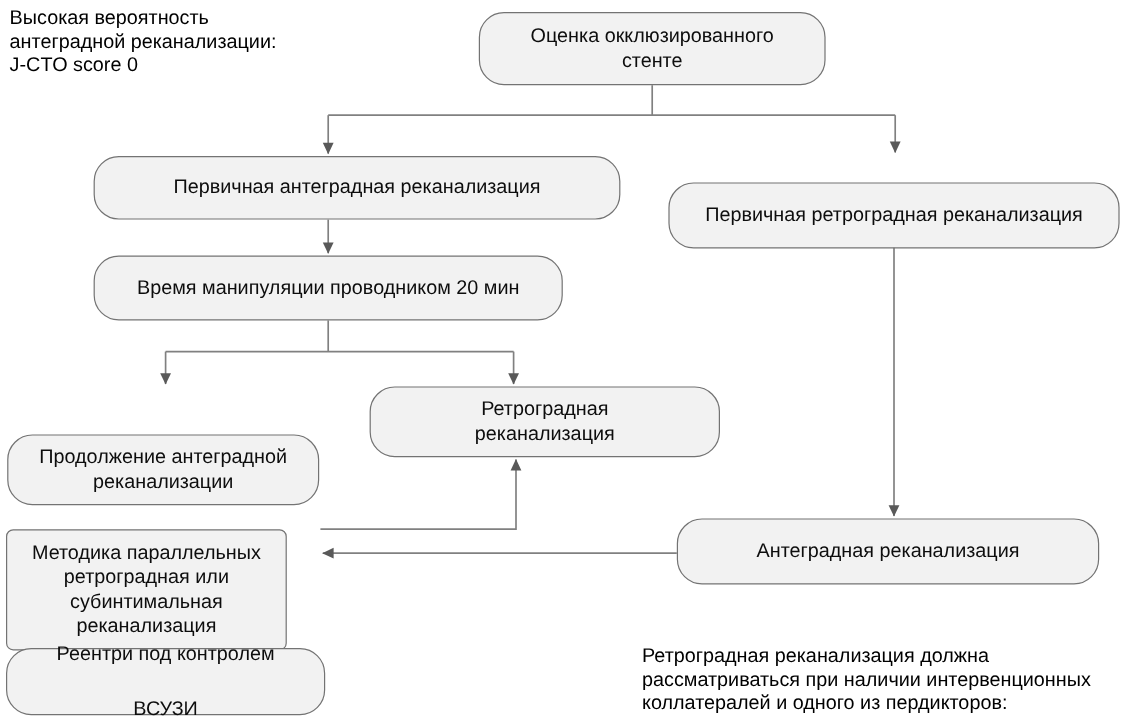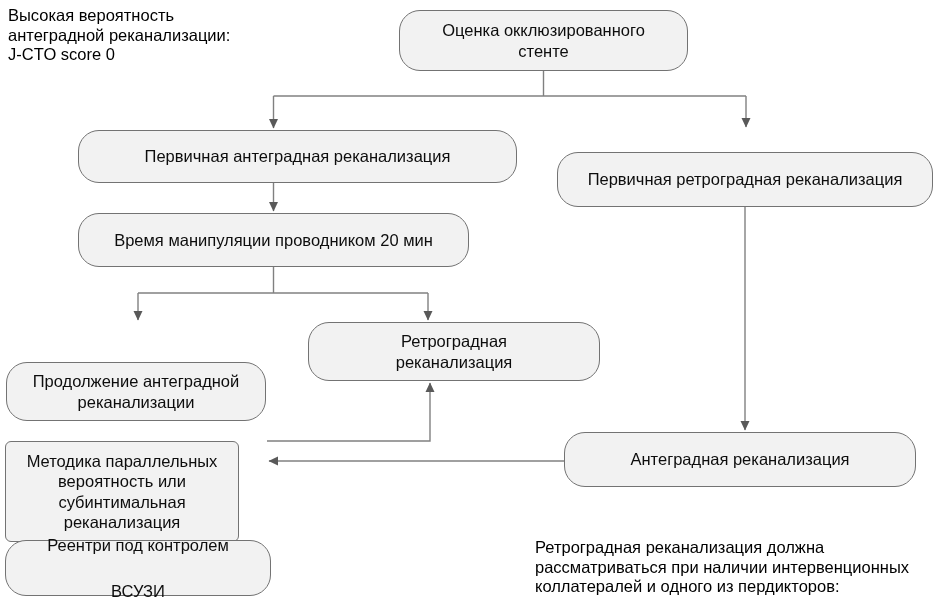--- a/index.html
+++ b/index.html
@@ -117,21 +117,21 @@
     <span>реканализации</span>
   </div>
 
   <div class="node" id="node-retrograde">
     <span>Ретроградная</span>
     <span>реканализация</span>
   </div>
 
   <div class="node" id="node-parallel-wire">
     <span>Методика параллельных</span>
-    <span>вероятность или</span>
+    <span>ретроградная или</span>
     <span>субинтимальная</span>
     <span>реканализация</span>
   </div>
 
   <div class="node" id="node-antegrade">
     <span>Антеградная реканализация</span>
   </div>
 
   <div class="node" id="node-reentry">
     <span>Реентри под контролем</span>

